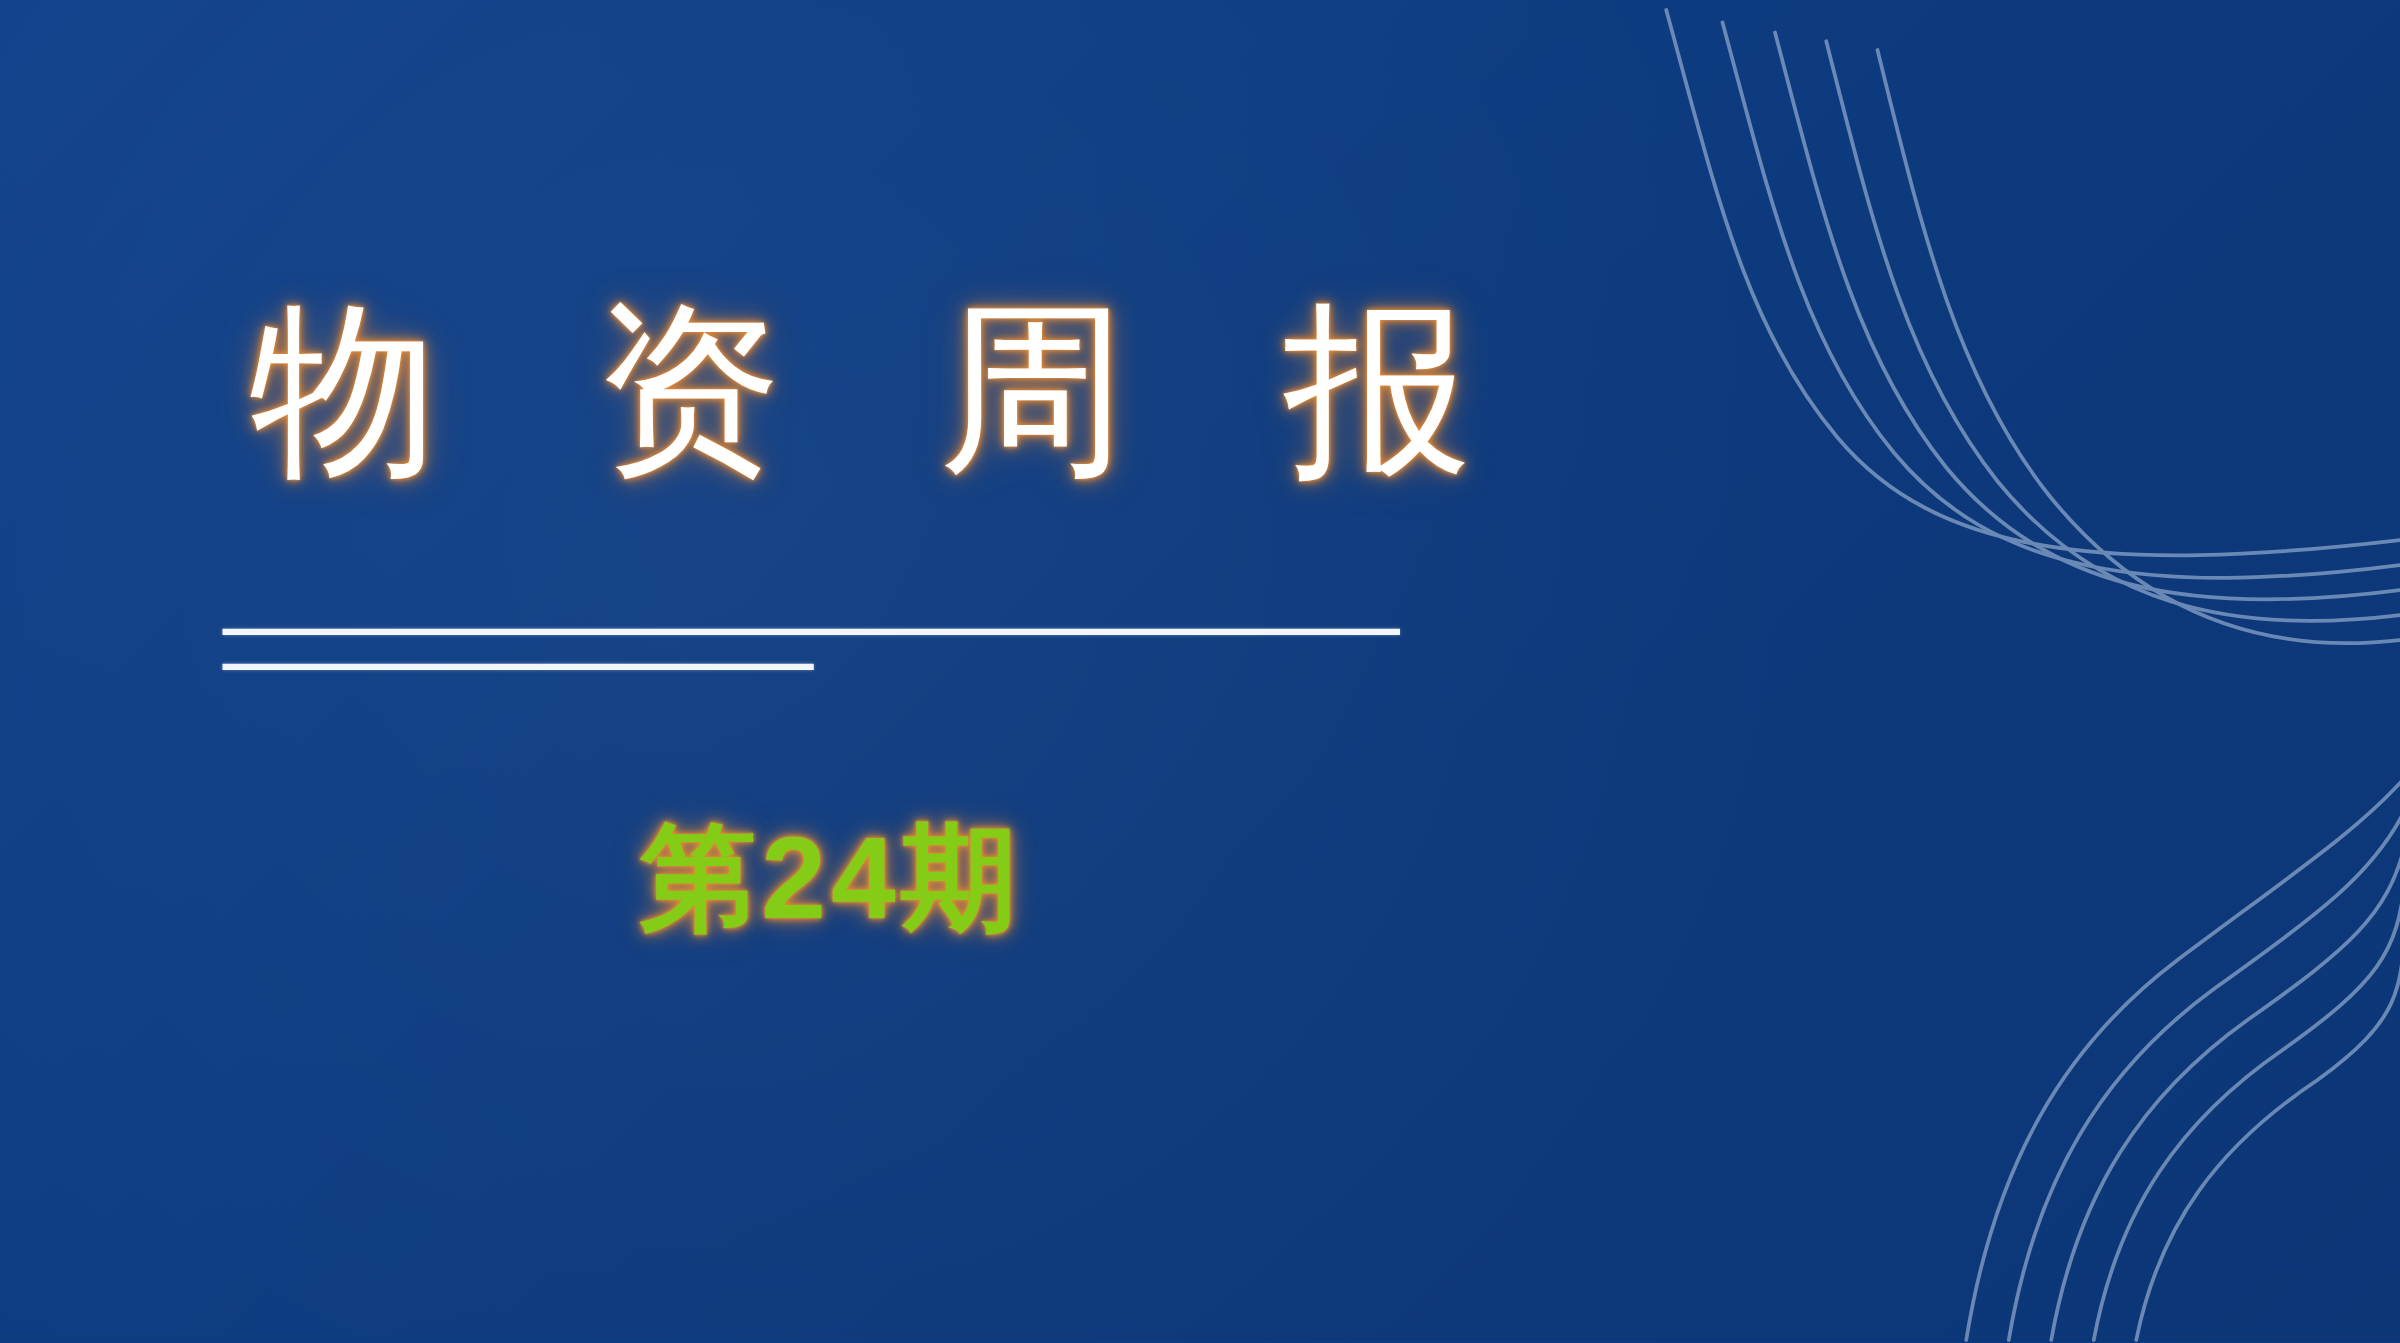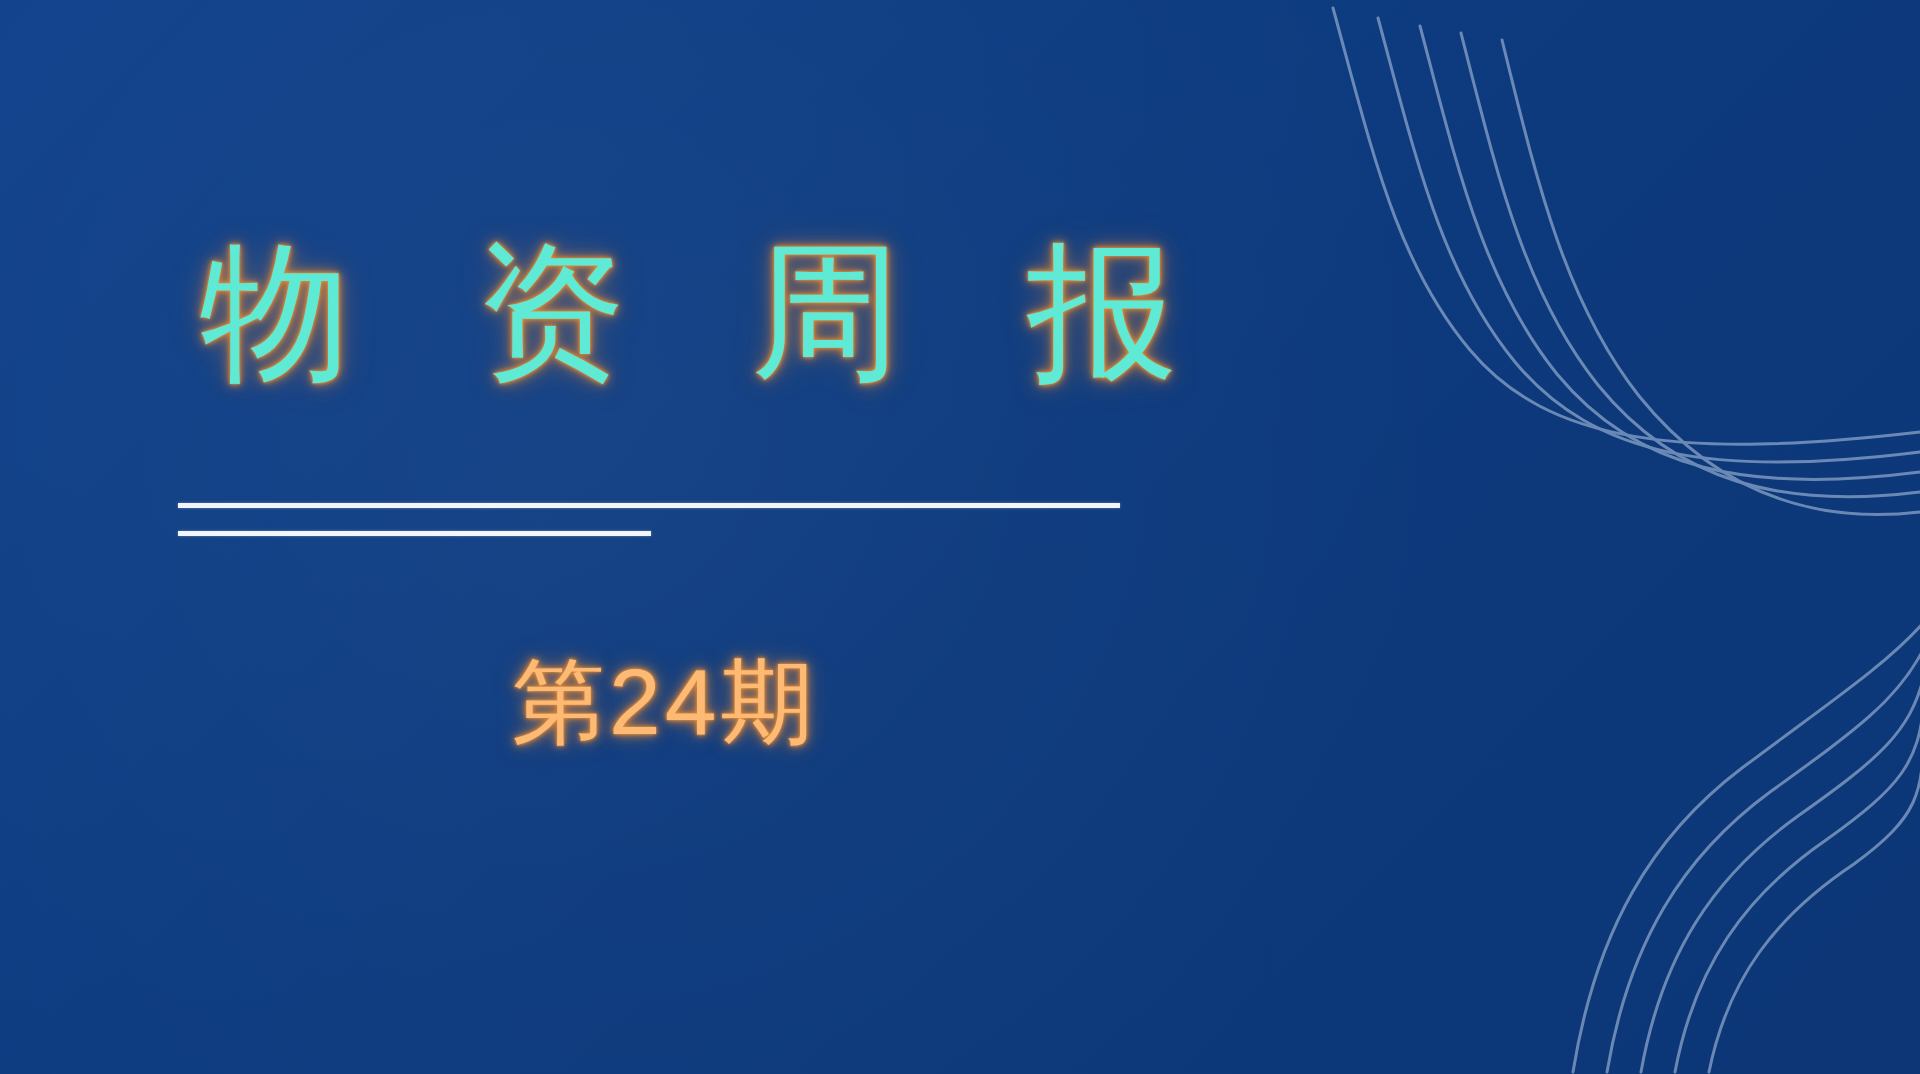--- a/index.html
+++ b/index.html
@@ -36,21 +36,21 @@
     left: 200px;
     top: 236px;
     width: 1000px;
   }
   .main-title {
     margin: 0;
     font-size: 150px;
     line-height: 1.02;
     letter-spacing: 42px;
     font-weight: 400;
-    color: #5eead4;
+    color: #ffffff;
     white-space: nowrap;
     text-shadow:
       0 0 2px #e88c35,
       0 0 5px #e88c35,
       0 0 11px rgba(232,140,53,0.85),
       0 0 22px rgba(232,140,53,0.45),
       0 0 38px rgba(232,140,53,0.22);
   }
   .rule {
     background: #f2f5fa;
@@ -71,22 +71,22 @@
     height: 5px;
   }
   .subtitle {
     position: absolute;
     left: 512px;
     top: 651px;
     margin: 0;
     font-size: 93px;
     line-height: 1.1;
     letter-spacing: 4px;
-    font-weight: 400;
-    color: #fdba74;
+    font-weight: 700;
+    color: #84cc16;
     white-space: nowrap;
     text-shadow:
       0 0 2px #e88c35,
       0 0 5px #e88c35,
       0 0 11px rgba(232,140,53,0.85),
       0 0 20px rgba(232,140,53,0.45),
       0 0 34px rgba(232,140,53,0.2);
   }
 </style>
 </head>

